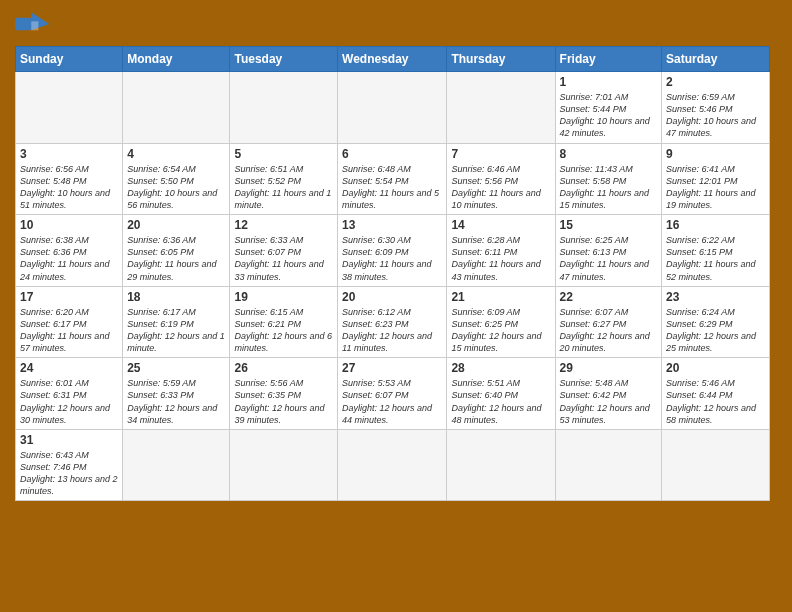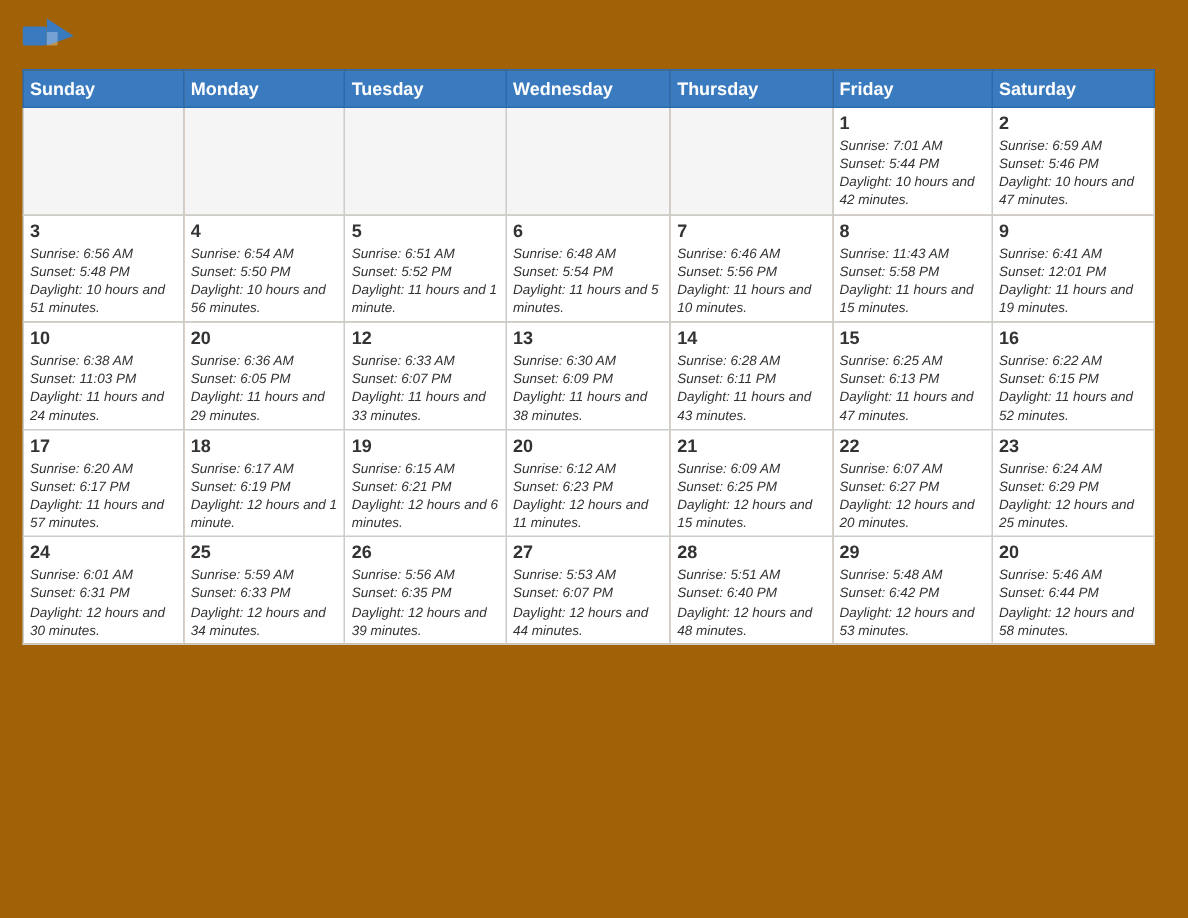--- a/index.html
+++ b/index.html
@@ -190,21 +190,21 @@
             <div class="day-info">Sunrise: 6:41 AM
 Sunset: 12:01 PM
 Daylight: 11 hours
 and 19 minutes.</div>
           </td>
         </tr>
         <tr>
           <td>
             <span class="day-number">10</span>
             <div class="day-info">Sunrise: 6:38 AM
-Sunset: 11:03 PM
+Sunset: 6:36 PM
 Daylight: 11 hours
 and 24 minutes.</div>
           </td>
           <td>
             <span class="day-number">20</span>
             <div class="day-info">Sunrise: 6:36 AM
 Sunset: 6:05 PM
 Daylight: 11 hours
 and 29 minutes.</div>
           </td>
@@ -338,16 +338,31 @@
 Daylight: 12 hours
 and 53 minutes.</div>
           </td>
           <td>
             <span class="day-number">20</span>
             <div class="day-info">Sunrise: 5:46 AM
 Sunset: 6:44 PM
 Daylight: 12 hours
 and 58 minutes.</div>
           </td>
+        </tr>
+        <tr>
+          <td class="last-row">
+            <span class="day-number">31</span>
+            <div class="day-info">Sunrise: 6:43 AM
+Sunset: 7:46 PM
+Daylight: 13 hours
+and 2 minutes.</div>
+          </td>
+          <td class="empty last-row"></td>
+          <td class="empty last-row"></td>
+          <td class="empty last-row"></td>
+          <td class="empty last-row"></td>
+          <td class="empty last-row"></td>
+          <td class="empty last-row"></td>
         </tr>
       </tbody>
   </table>
 </div>
 
 </body></html>

